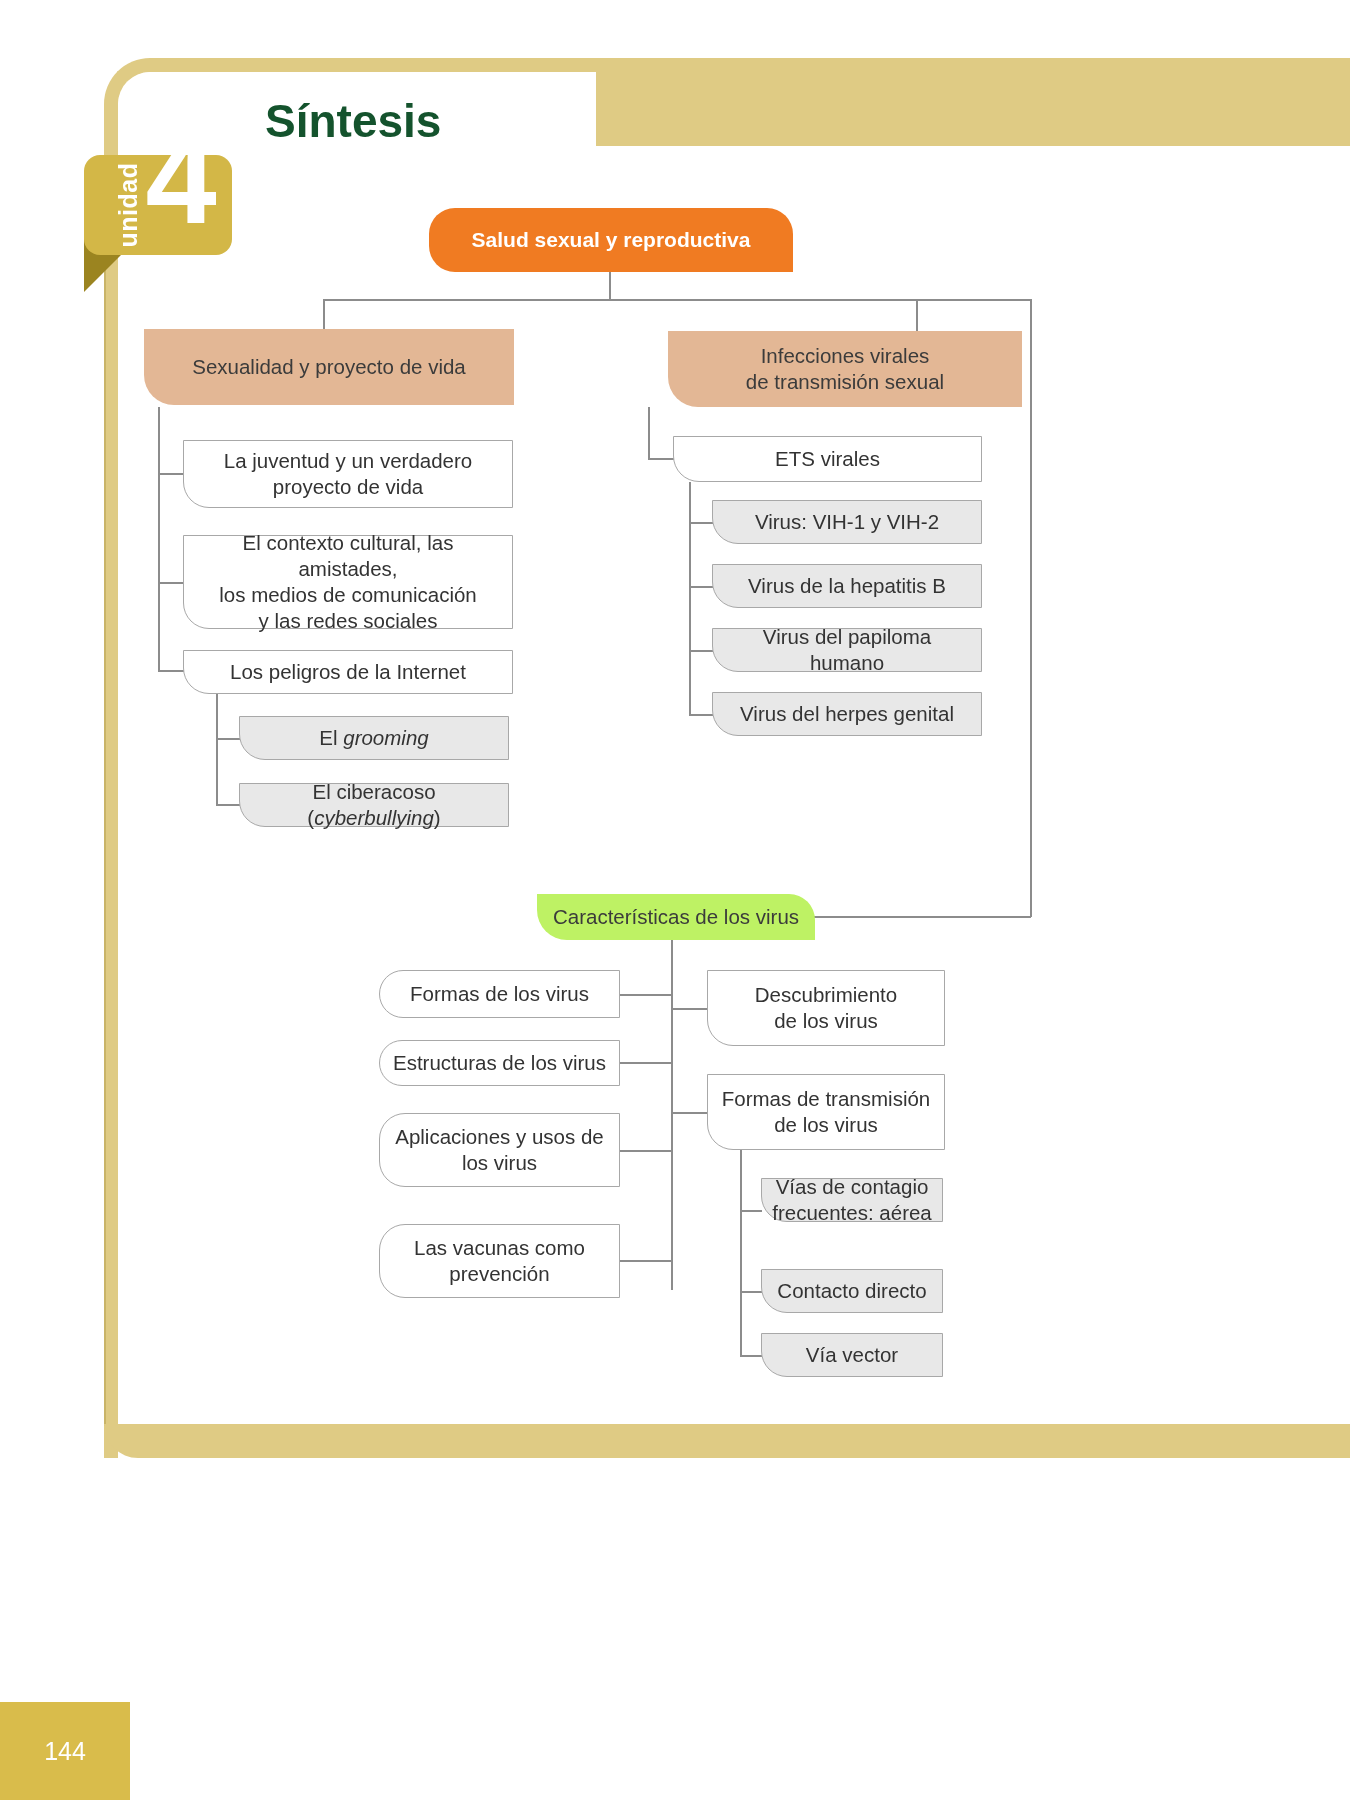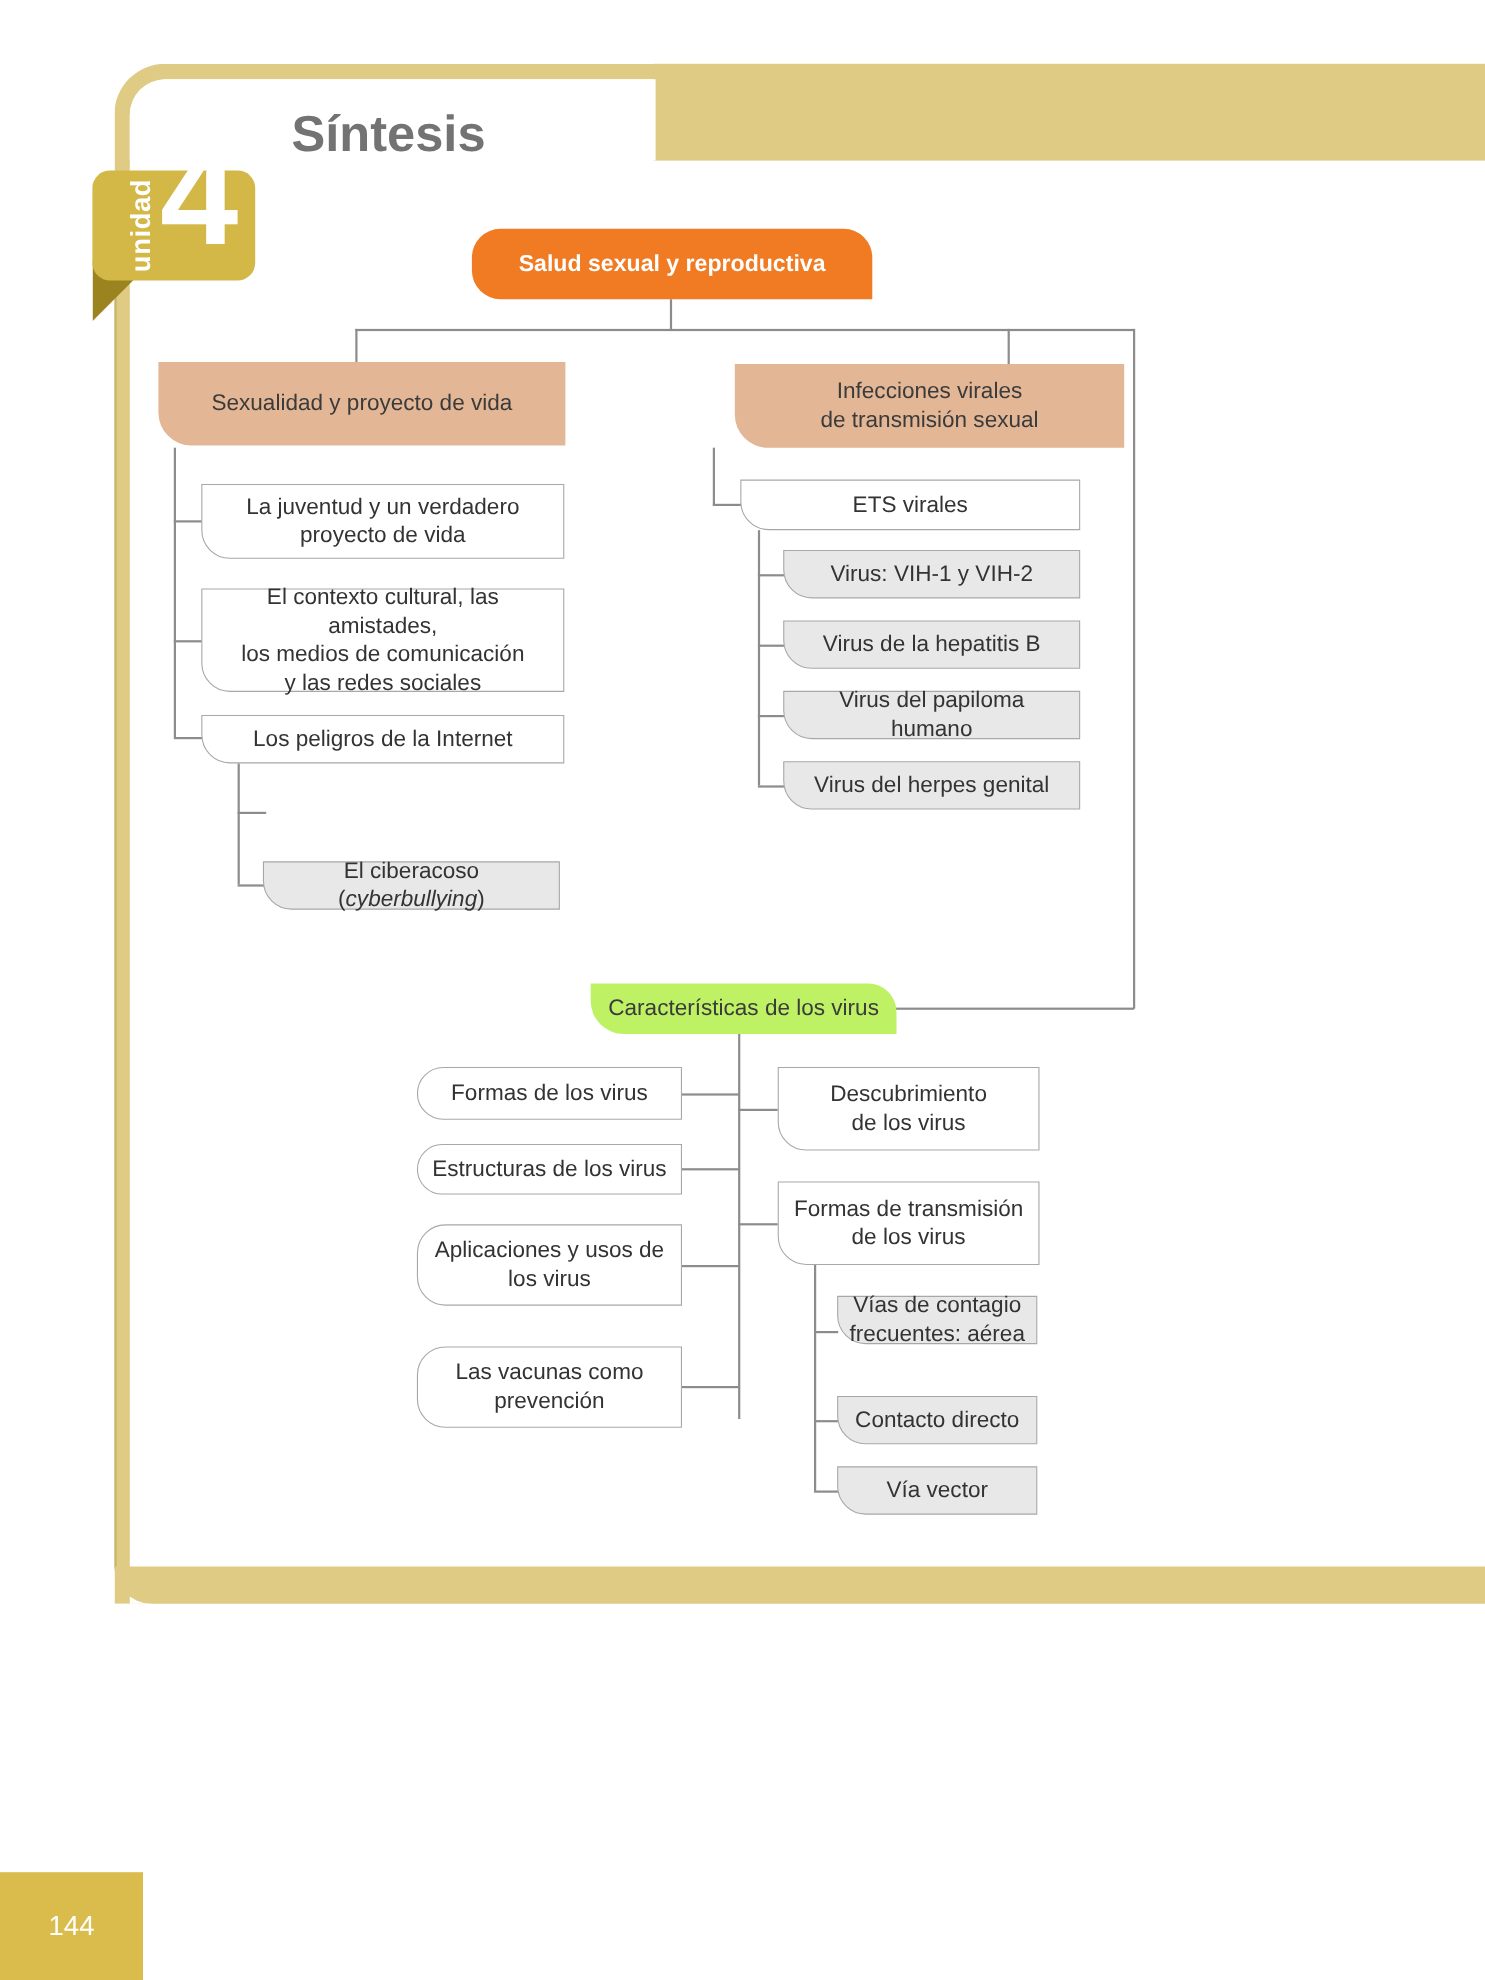--- a/index.html
+++ b/index.html
@@ -50,21 +50,21 @@
     color:#ffffff;font-size:25px;font-weight:bold;letter-spacing:.5px;
     display:flex;align-items:center;justify-content:center;
   }
   .unit-num{
     position:absolute;left:133px;top:104px;width:96px;height:150px;
     color:#ffffff;font-size:128px;font-weight:bold;line-height:150px;
     text-align:center;
   }
   .title{
     position:absolute;left:265px;top:94px;
-    color:#737373;font-size:46px;font-weight:bold;letter-spacing:0px;
+    color:#14532d;font-size:46px;font-weight:bold;letter-spacing:0px;
   }
 
   
   .pagenum-box{
     position:absolute;left:0px;top:1702px;width:130px;height:98px;
     background:#D9BC4B;
   }
   .pagenum-txt{
     position:absolute;left:0px;top:1702px;width:130px;height:98px;
     display:flex;align-items:center;justify-content:center;
@@ -193,20 +193,25 @@
   <div class="node n-white" style="left:183px;top:535px;width:330px;height:94px;">
     <span>
       <span>El contexto cultural, las amistades,</span><br>
       <span>los medios de comunicación</span><br>
       <span>y las redes sociales</span>
     </span>
   </div>
 
   <div class="node n-white" style="left:183px;top:650px;width:330px;height:44px;">Los peligros de la Internet</div>
 
+  <div class="node n-gray" style="left:239px;top:716px;width:270px;height:44px;">
+    <span>
+      <span>El </span><span class="it">grooming</span>
+    </span>
+  </div>
 
   <div class="node n-gray" style="left:239px;top:783px;width:270px;height:44px;">
     <span>
       <span>El ciberacoso (</span><span class="it">cyberbullying</span><span>)</span>
     </span>
   </div>
 
   <div class="node n-white" style="left:673px;top:436px;width:309px;height:46px;">ETS virales</div>
 
   <div class="node n-gray" style="left:712px;top:500px;width:270px;height:44px;">Virus: VIH-1 y VIH-2</div>

